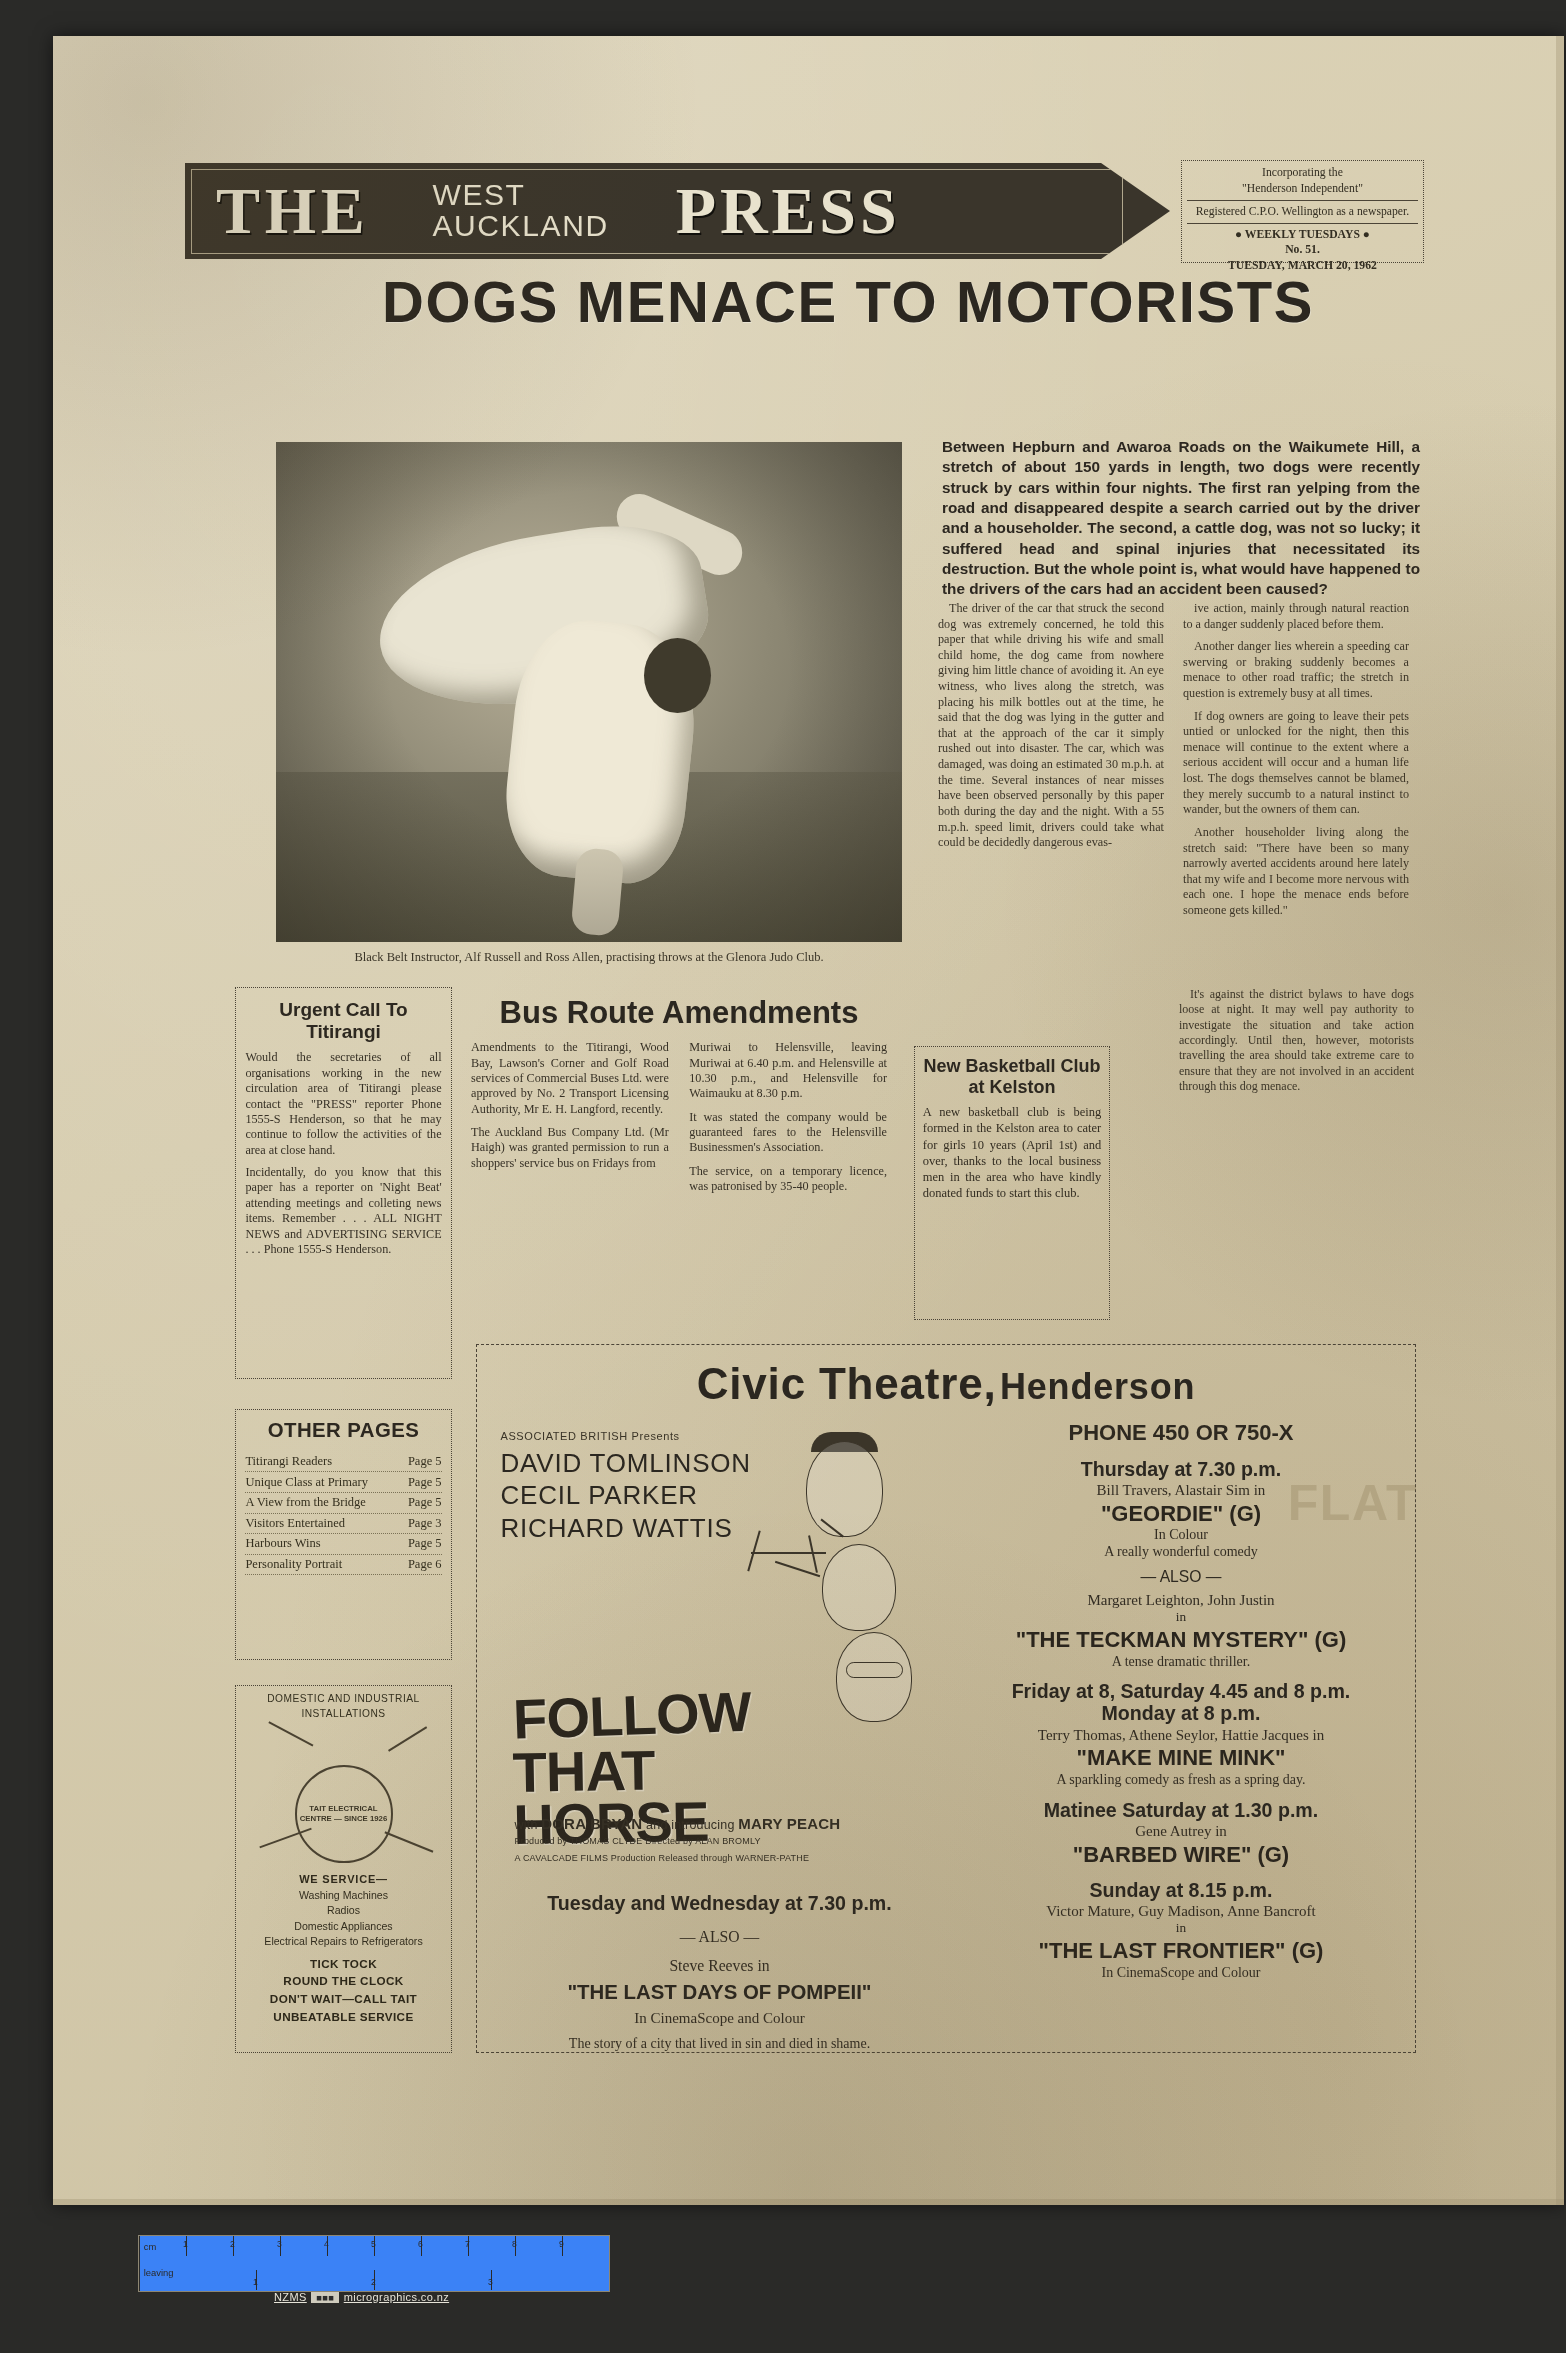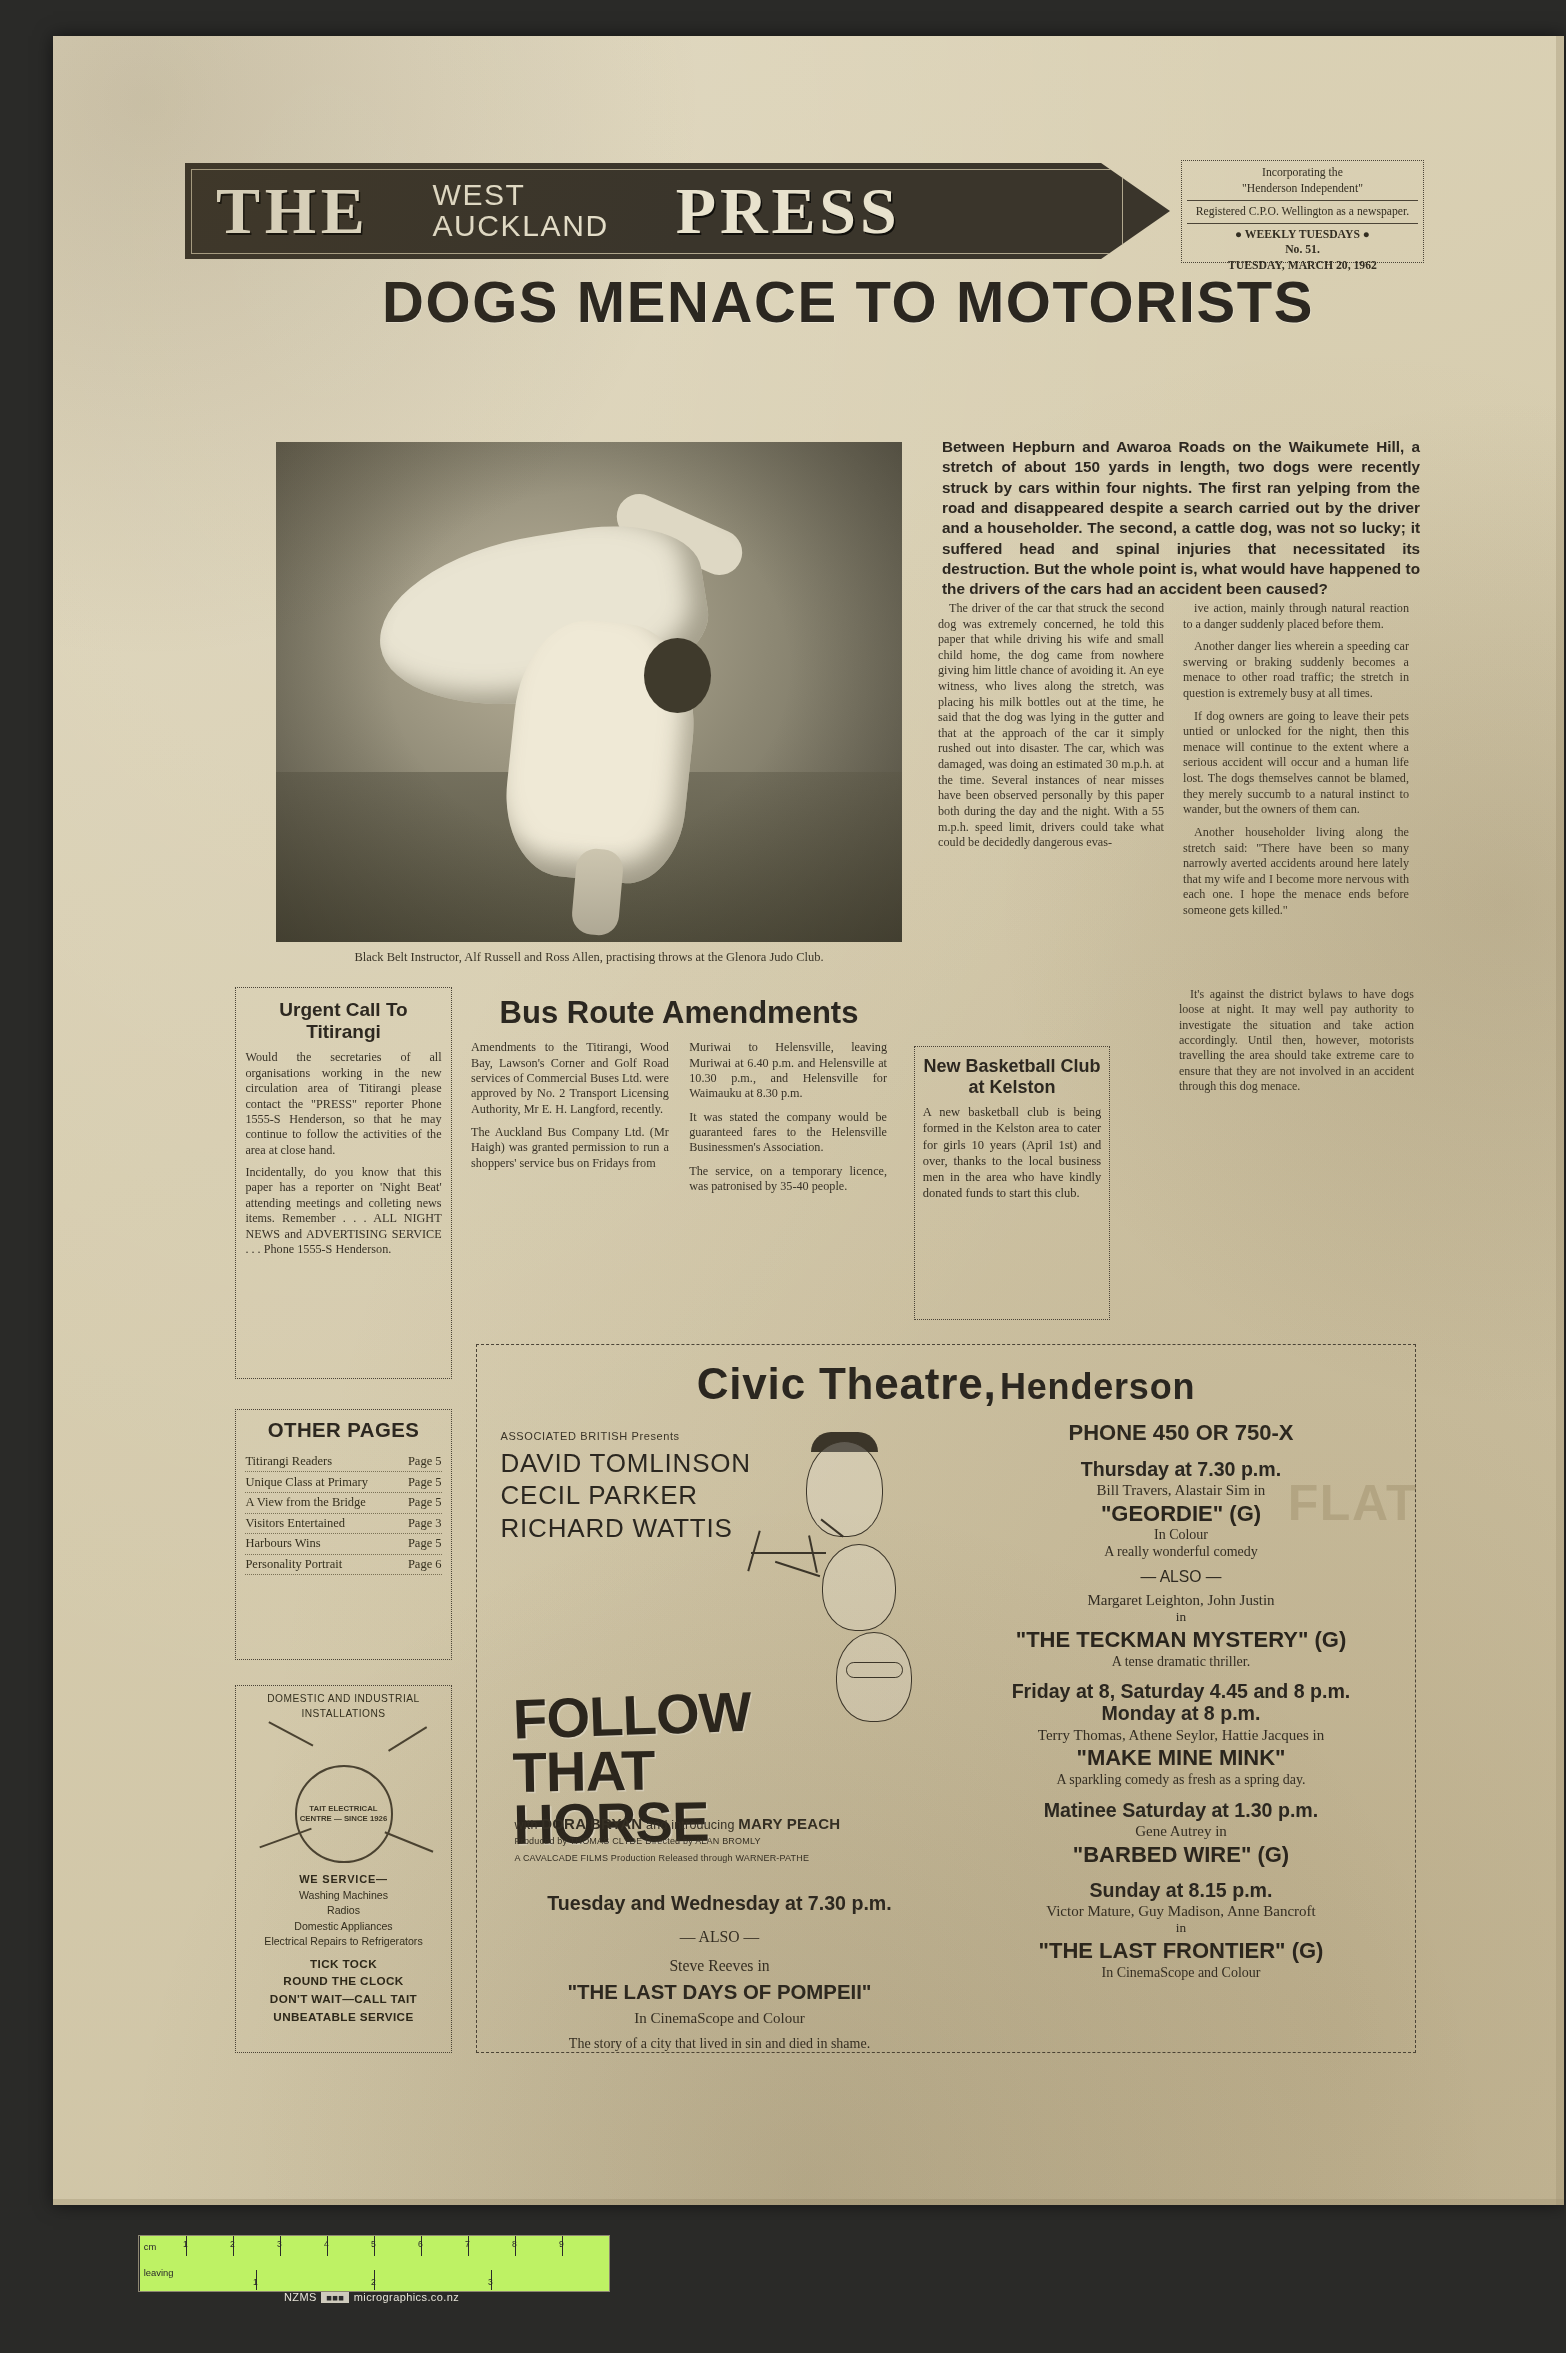--- a/index.html
+++ b/index.html
@@ -344,36 +344,37 @@
     font-family:"Liberation Sans", sans-serif; font-weight:bold;
     font-size:50px; color:rgba(120,100,60,.22);
     letter-spacing:1.6px; line-height:1;
     transform:rotate(0deg);
     pointer-events:none;
   }
 
   
   #ruler{
     position:absolute; left:138px; top:2235px; width:470px; height:55px;
-    background:#bef264; border:0.8px solid #8d8672;
+    background:#3b82f6; border:0.8px solid #8d8672;
   }
   #ruler .lab{
     position:absolute; left:4.7px; font-family:"Liberation Sans", sans-serif;
     font-size:9.4px; color:#2a2a2a;
   }
   #ruler .cm{ top:4.7px; }
   #ruler .inch{ top:31px; }
   #ruler .tick{ position:absolute; background:#2a2a2a; width:0.8px; }
   #ruler .num{
     position:absolute; font-family:"Liberation Sans", sans-serif; font-size:8.6px; color:#2a2a2a;
   }
   #nzms{
-    position:absolute; left:284px; top:2291px;
+    position:absolute; left:274px; top:2291px;
     font-family:"Liberation Sans", sans-serif; font-size:11px; color:#e6e3d8;
     letter-spacing:0.4px;
+    text-decoration:underline;
   }
   #nzms .logo{
     display:inline-block; background:#cfcbbd; color:#2b2b2b;
     padding:0 4.7px; margin:0 4.7px; font-size:9.4px;
   }
 </style>
 </head>
 <body>
 
 <div id="sheet">

